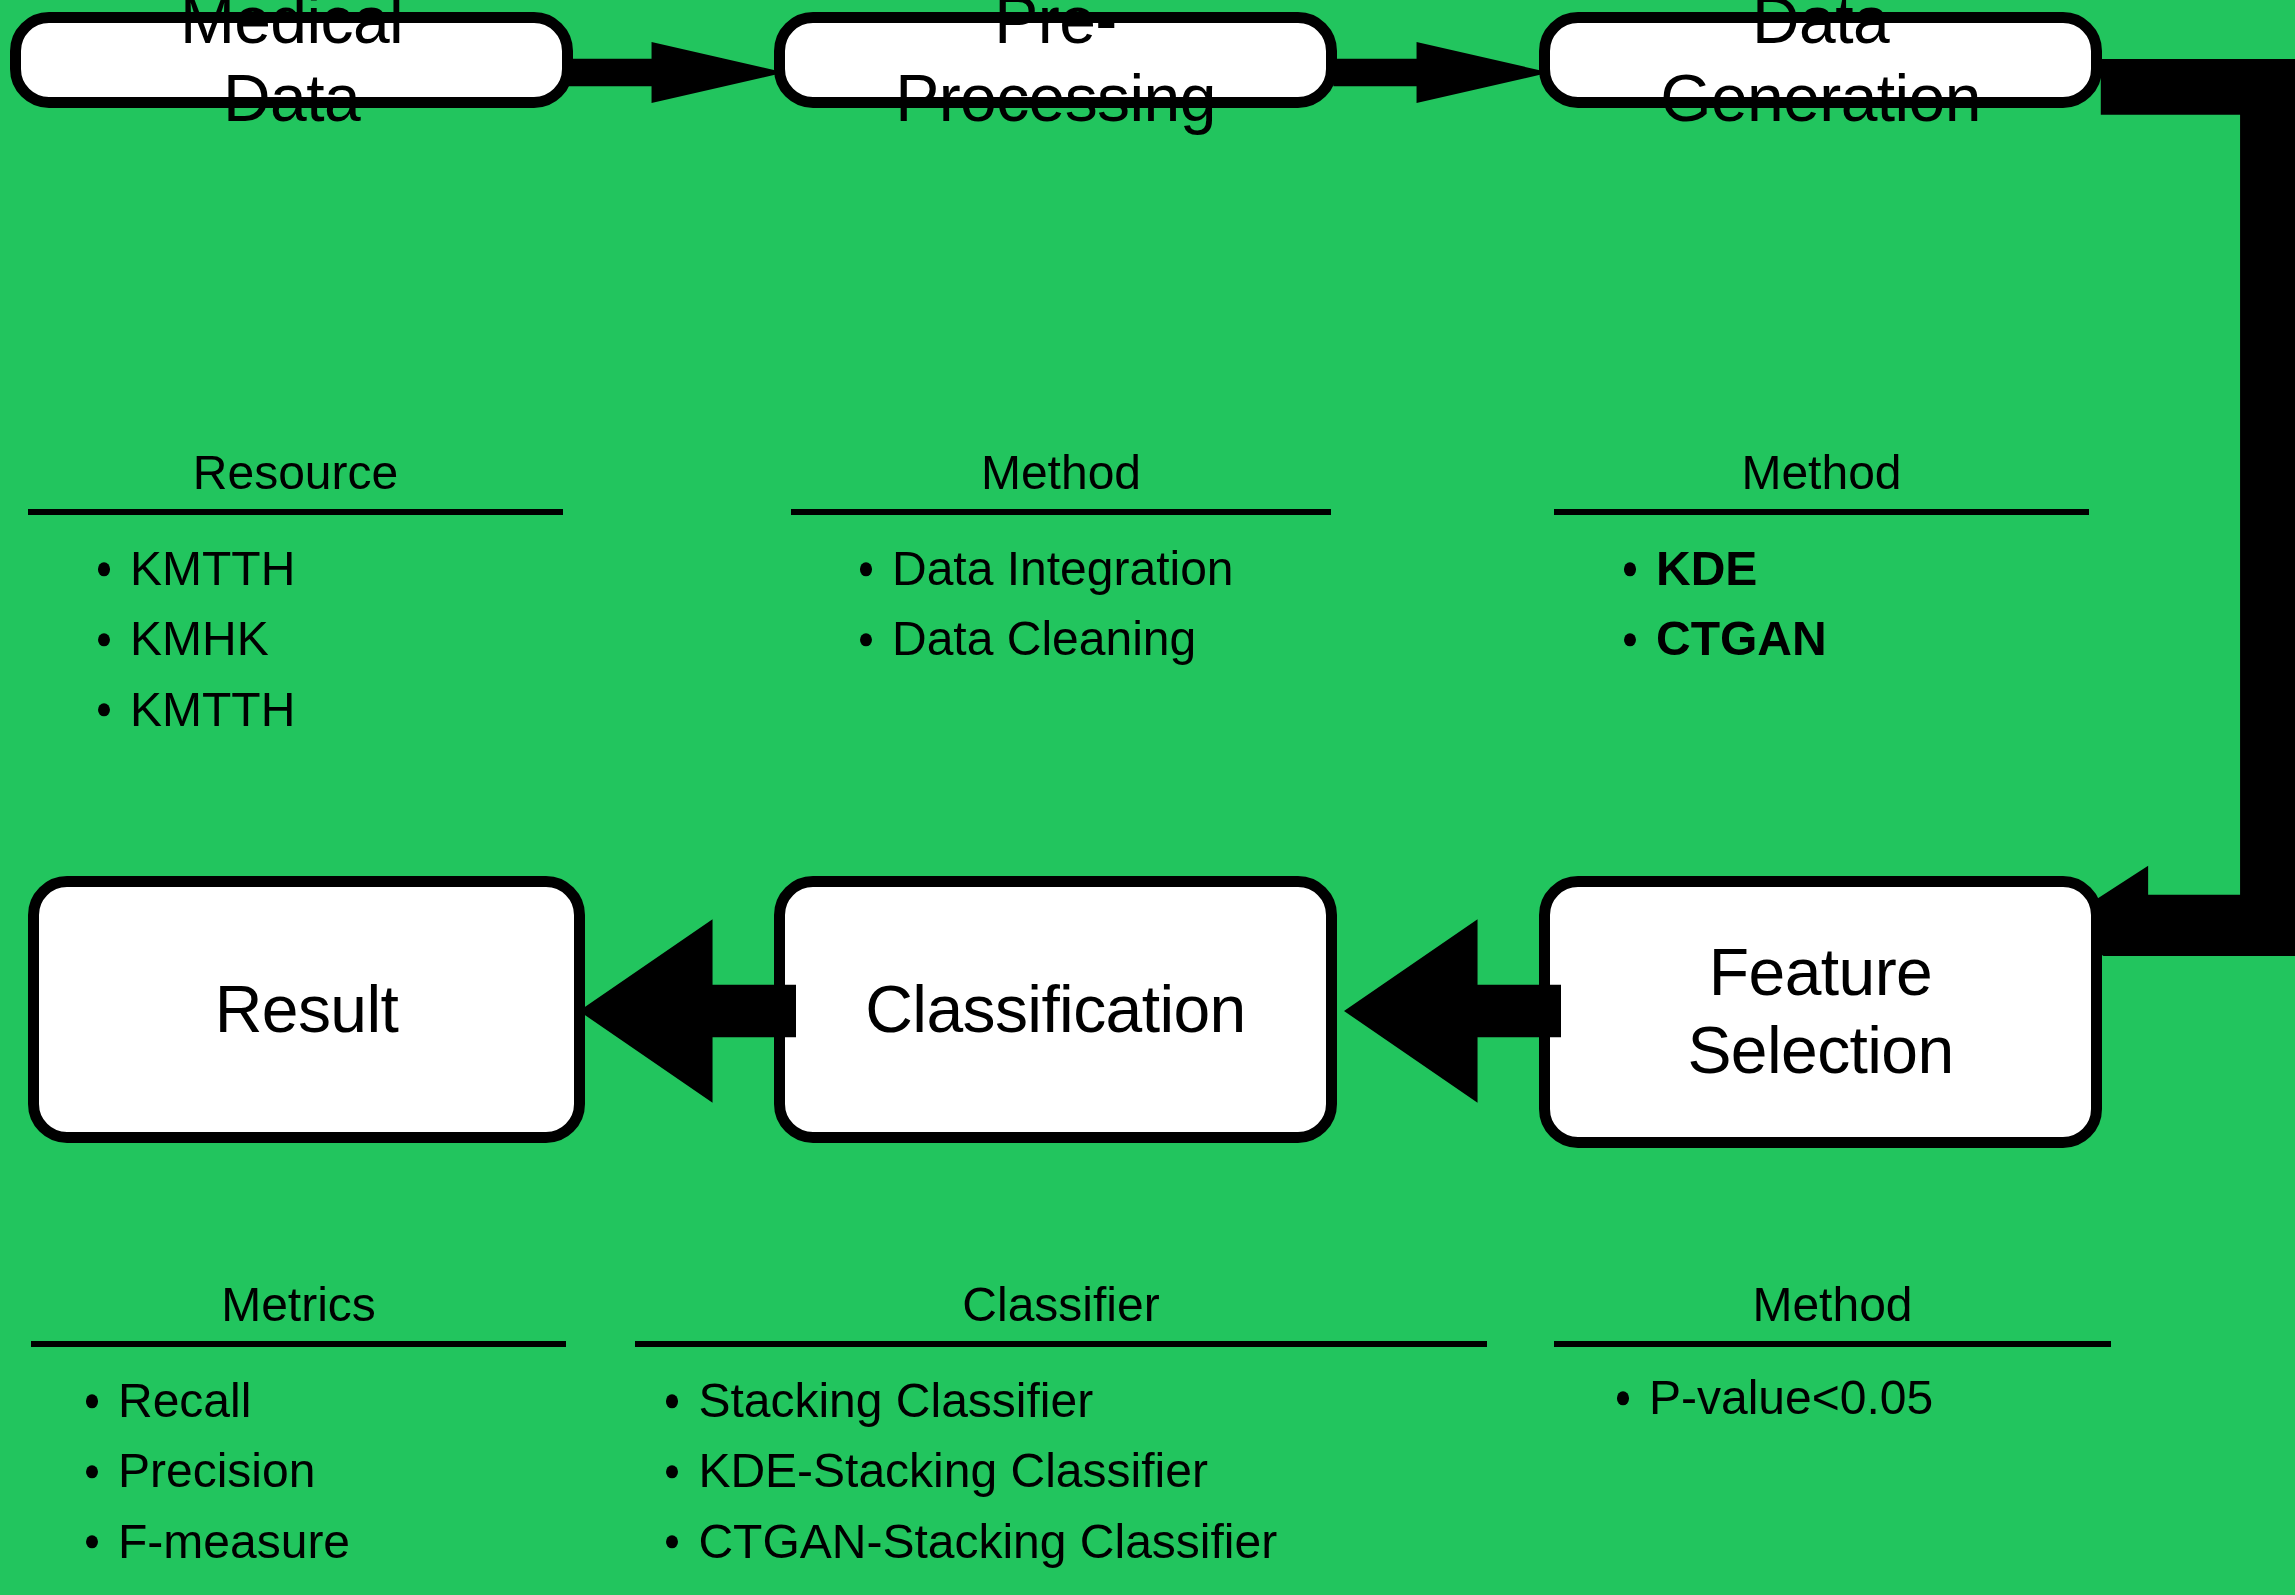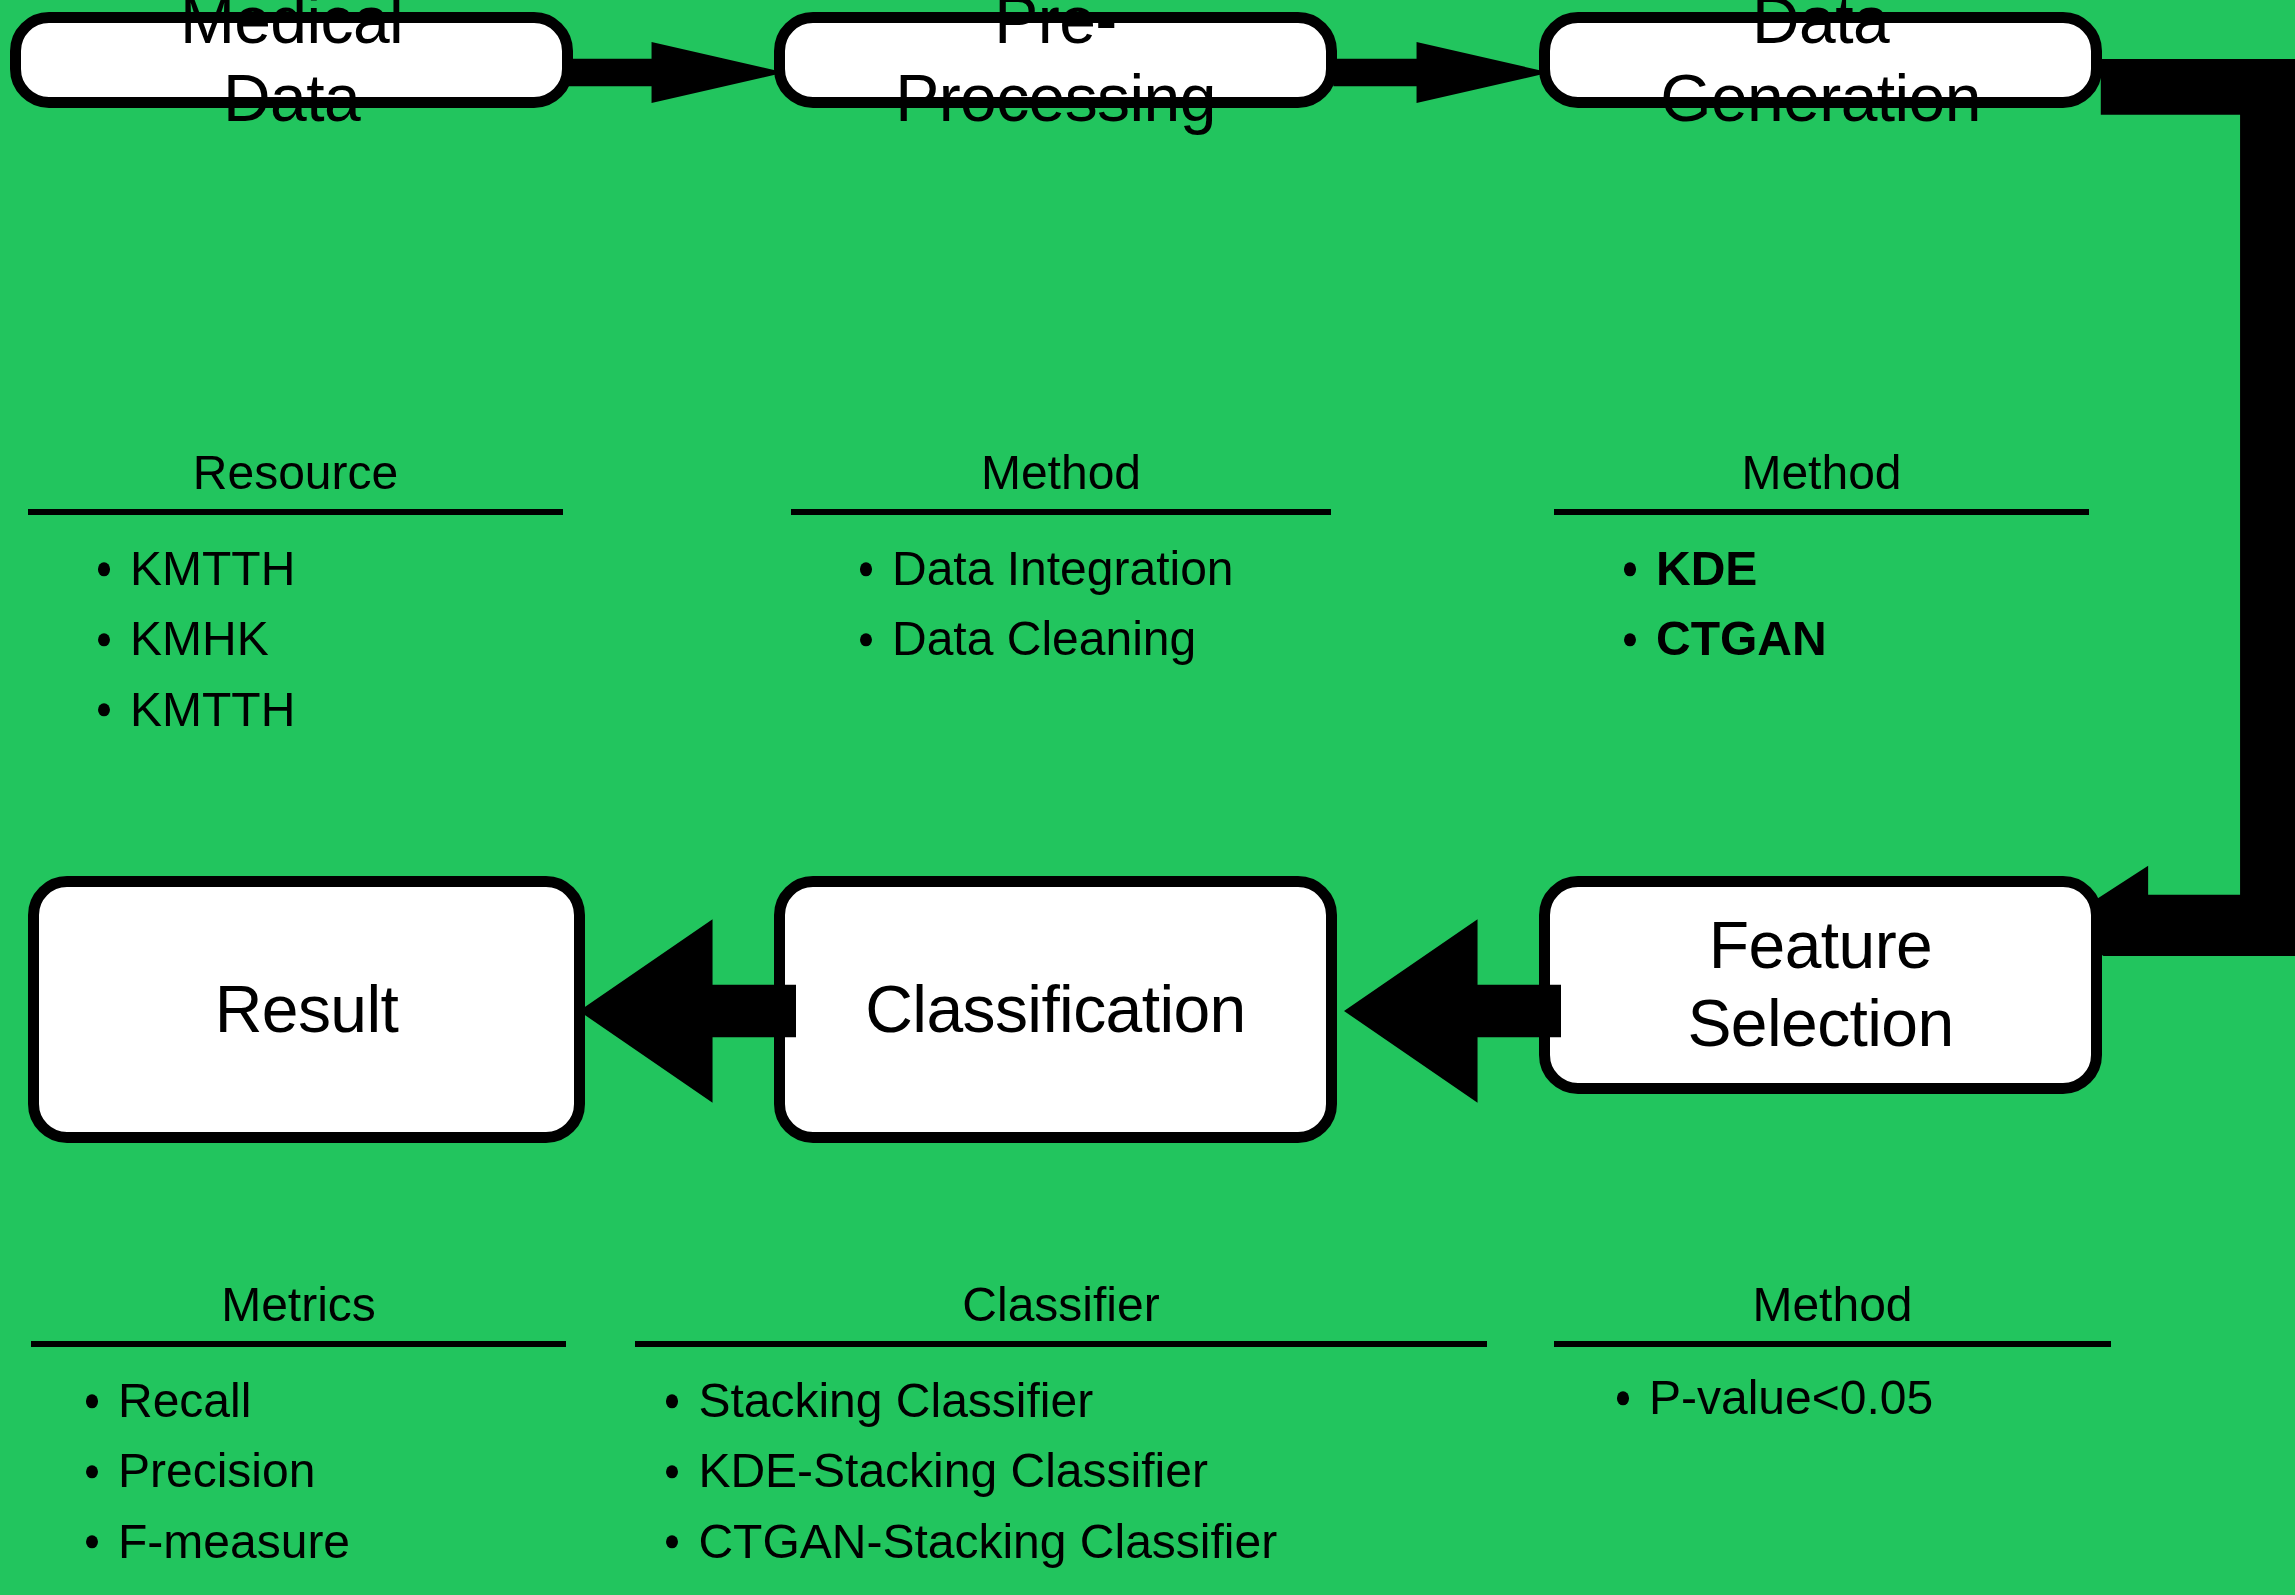--- a/index.html
+++ b/index.html
@@ -161,21 +161,21 @@
   </div>
 
   <div class="flow-box" style="left:28px; top:876px; width:557px; height:267px;">
     <div class="flow-box-label">Result</div>
   </div>
 
   <div class="flow-box" style="left:774px; top:876px; width:563px; height:267px;">
     <div class="flow-box-label">Classification</div>
   </div>
 
-  <div class="flow-box" style="left:1539px; top:876px; width:563px; height:218px;">
+  <div class="flow-box" style="left:1539px; top:876px; width:563px; height:272px;">
     <div class="flow-box-label">Feature
 Selection</div>
   </div>
 
   <div class="arrow" style="left:579px; top:919px; width:217px; height:184px;">
     <svg width="217" height="184" viewBox="0 0 390 330" xmlns="http://www.w3.org/2000/svg">
       <path d="M390,118 L240,118 L240,0 L0,165 L240,330 L240,212 L390,212 Z" fill="#000000"></path>
     </svg>
   </div>
 

